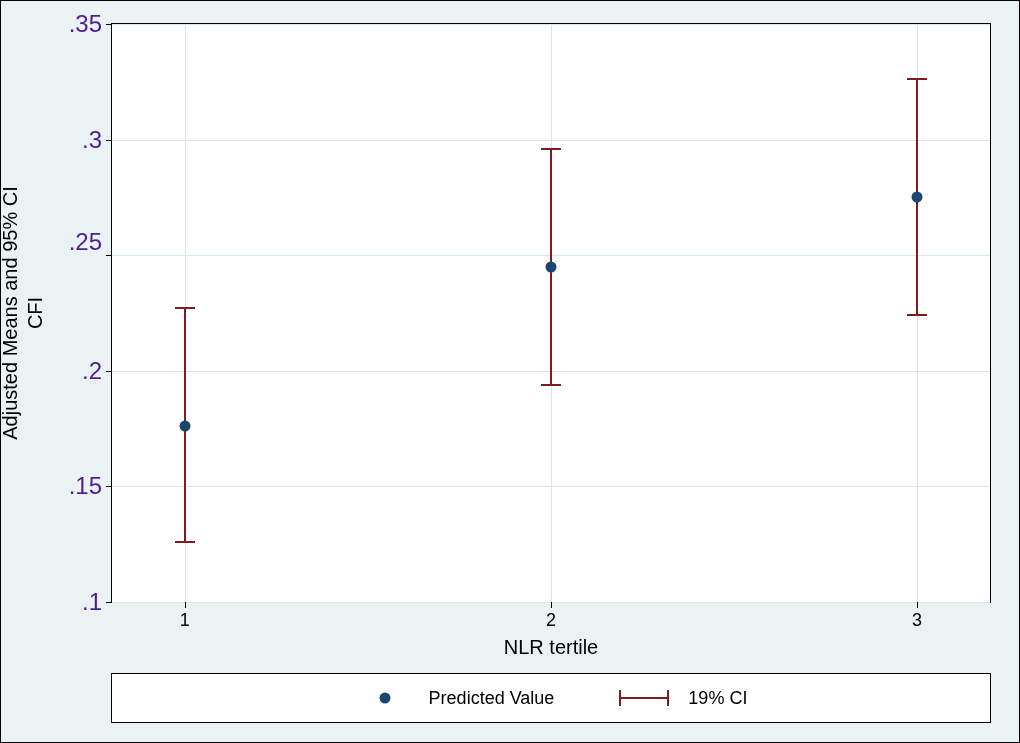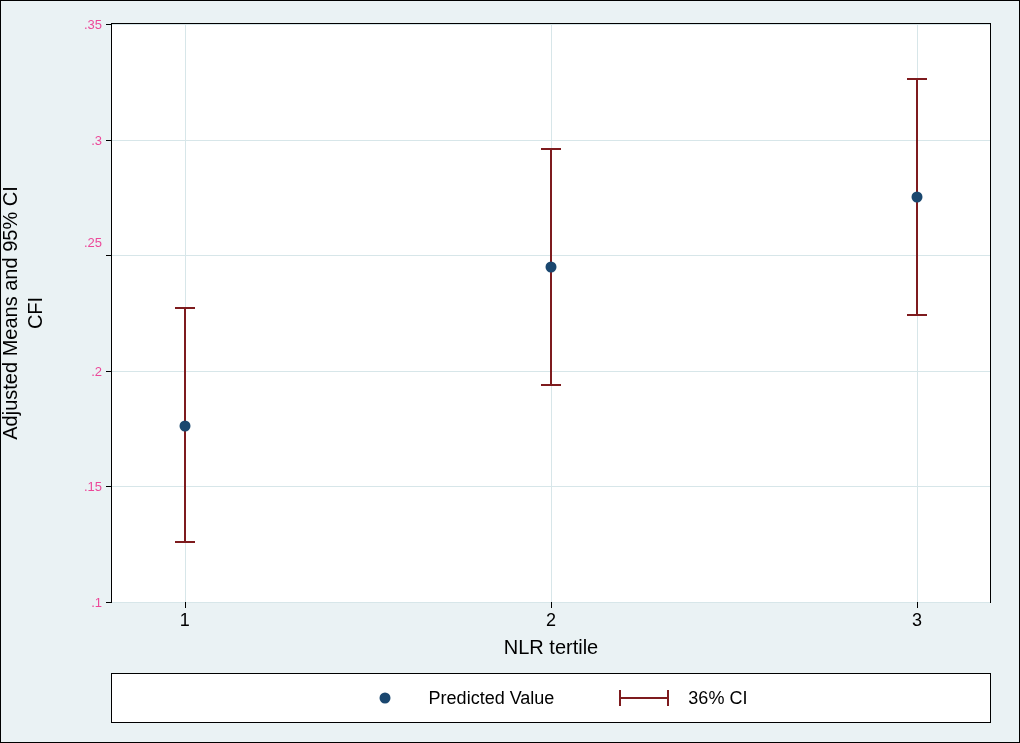--- a/index.html
+++ b/index.html
@@ -55,22 +55,22 @@
     position: absolute;
     top: 100%;
     height: 6px;
     width: 0;
     border-left: 1px solid #000;
   }
   .ylabel {
     position: absolute;
     right: calc(100% + 10px);
     transform: translateY(-50%);
-    font-size: 13px;
-    color: #ec4899;
+    font-size: 24px;
+    color: #4c1d95;
     white-space: nowrap;
   }
   .xlabel-tick {
     position: absolute;
     top: calc(100% + 8px);
     transform: translateX(-50%);
     font-size: 18px;
     color: #000;
   }
   .yaxis-title {
@@ -235,17 +235,17 @@
         <div class="legend-dot"></div>
       </div>
       <span>Predicted Value</span>
     </div>
     <div class="legend-item">
       <div class="legend-ci-wrap">
         <div class="legend-ci-cap" style="left:6px;"></div>
         <div class="legend-ci-line"></div>
         <div class="legend-ci-cap" style="left:54px;"></div>
       </div>
-      <span>36% CI</span>
+      <span>19% CI</span>
     </div>
   </div>
 
 </div>
 
 </body></html>

